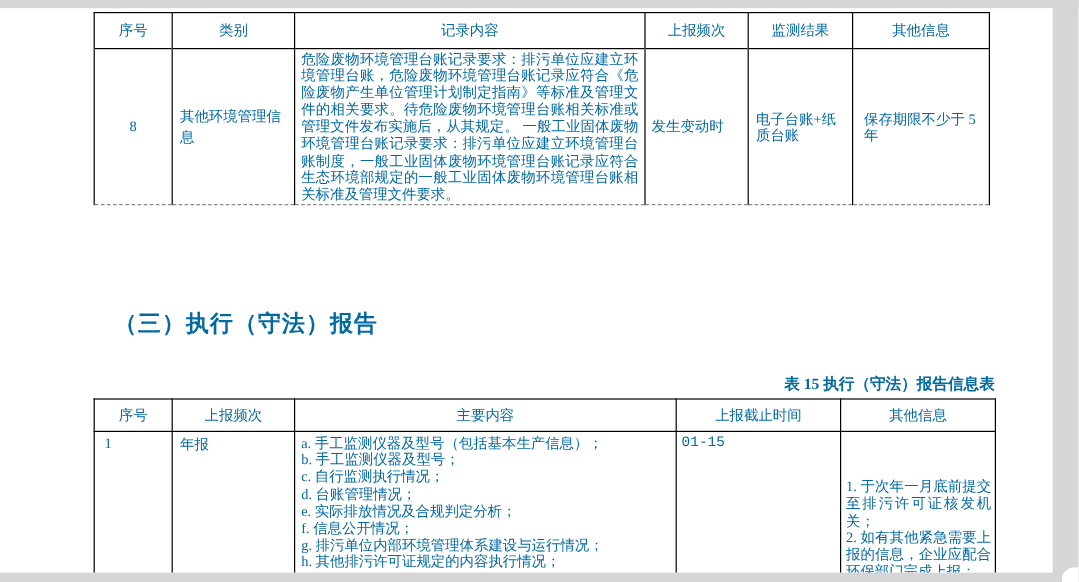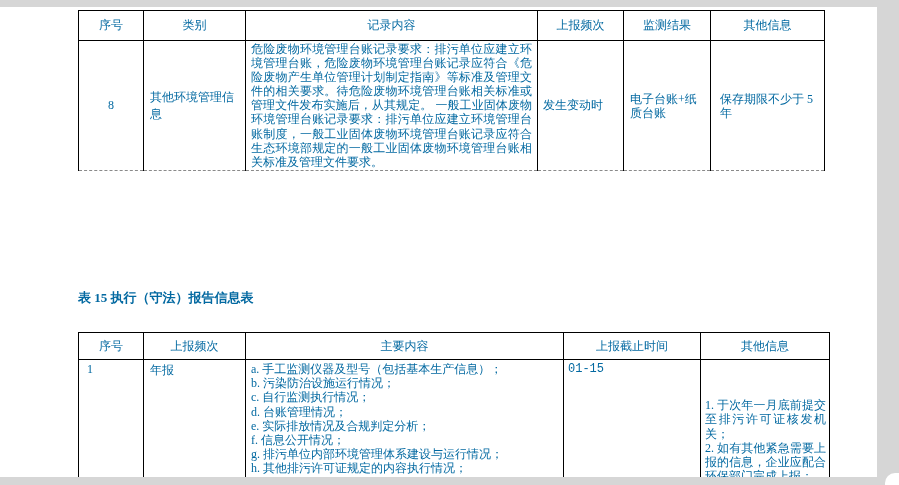--- a/index.html
+++ b/index.html
@@ -35,21 +35,21 @@
   td.form{padding:0 3px 0 6px;line-height:14px;}
   td.oth{padding:0 2px 0 9px;line-height:14px;}
 
   .t2 td.seq2{text-align:left;padding:2px 0 0 8px;}
   .t2 td.freq2{padding:2px 0 0 6px;}
   .t2 td.main .box{height:112px;padding:2px 5px;line-height:14.2px;}
   .t2 td.deadline{padding:2px 0 0 4px;font-family:"Liberation Mono","DejaVu Sans Mono",monospace;font-size:12px;}
   .t2 td.other2 .box{height:112px;padding:2px 3px 0 4px;line-height:14.3px;text-align:justify;margin-top:36px;}
 
   .heading{position:absolute;left:95px;top:250px;margin:0;font-size:19px;font-weight:bold;letter-spacing:1px;}
-  .caption{position:absolute;left:78px;top:282px;width:751px;text-align:left;font-size:13px;font-weight:bold;}
+  .caption{position:absolute;left:78px;top:304px;width:751px;text-align:right;font-size:13px;font-weight:bold;}
 </style>
 </head>
 <body>
 
 <div class="screen">
   <div class="chrome-top"></div>
   <div class="chrome-right"></div>
   <div class="chrome-bottom"></div>
   <div class="corner"></div>
   <div class="tick"></div>
@@ -82,20 +82,21 @@
           <td class="content">
             <div class="box rB-content">危险废物环境管理台账记录要求：排污单位应建立环境管理台账，危险废物环境管理台账记录应符合《危险废物产生单位管理计划制定指南》等标准及管理文件的相关要求。待危险废物环境管理台账相关标准或管理文件发布实施后，从其规定。 一般工业固体废物环境管理台账记录要求：排污单位应建立环境管理台账制度，一般工业固体废物环境管理台账记录应符合生态环境部规定的一般工业固体废物环境管理台账相关标准及管理文件要求。</div>
           </td>
           <td class="freq">发生变动时</td>
           <td class="form">电子台账+纸质台账</td>
           <td class="oth">保存期限不少于 5 年</td>
         </tr>
       </tbody>
     </table>
 
+    <h2 class="heading">（三）执行（守法）报告</h2>
     <div class="caption">表 15  执行（守法）报告信息表</div>
 
     <table class="t2">
       <colgroup>
         <col style="width:65px">
           <col style="width:102px">
           <col style="width:318px">
         <col style="width:137px">
           <col style="width:129px">
       </colgroup>
@@ -108,21 +109,21 @@
           <th>其他信息</th>
         </tr>
       </thead>
       <tbody>
         <tr>
           <td class="seq2">1</td>
           <td class="freq2">年报</td>
           <td class="main">
             <div class="box">
               <div>a. 手工监测仪器及型号（包括基本生产信息）；</div>
-              <div>b. 污染防治设施运行情况；</div>
+              <div>b. 手工监测仪器及型号；</div>
               <div>c. 自行监测执行情况；</div>
               <div>d. 台账管理情况；</div>
               <div>e. 实际排放情况及合规判定分析；</div>
               <div>f. 信息公开情况；</div>
               <div>g. 排污单位内部环境管理体系建设与运行情况；</div>
               <div>h. 其他排污许可证规定的内容执行情况；</div>
             </div>
           </td>
           <td class="deadline">01-15</td>
           <td class="other2">

